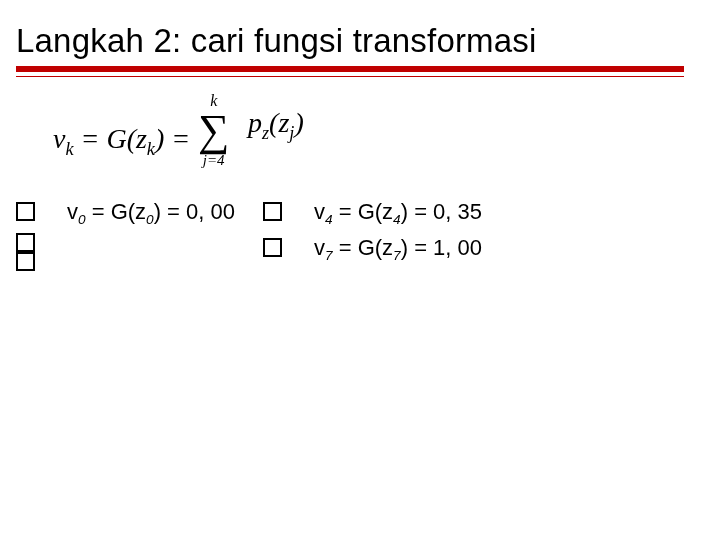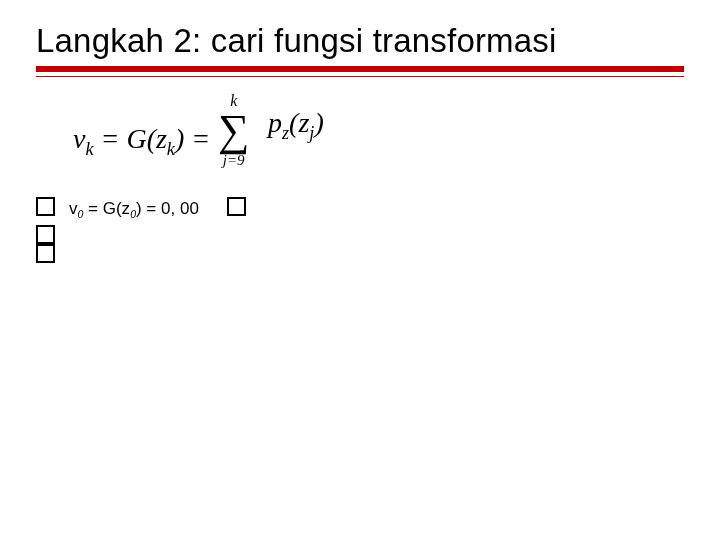--- a/index.html
+++ b/index.html
@@ -4,21 +4,21 @@
 <style>
   html,body{margin:0;padding:0}
   body{
     width:720px;height:540px;
     background:#fff;
     font-family:Verdana, Geneva, sans-serif;
     color:#000;
     box-sizing:border-box;
   }
   .slide{
-    padding:22px 36px 0 36px;
+    padding:22px 36px 0 16px;
   }
   .title{
     font-size:33px;
     font-weight:400;
     letter-spacing:0.2px;
     margin:0 0 6px 0;
   }
   .rule{
     height:6px;
     background:#c00000;
@@ -60,23 +60,24 @@
   sub{font-size:0.65em; font-style:italic;}
   .columns{
     display:flex;
     gap:28px;
     margin-top:6px;
   }
   .col{flex:0 0 auto;}
   .item{
     display:flex;
     align-items:baseline;
-    font-size:17px;
+    font-size:22px;
     line-height:1.55;
     white-space:nowrap;
+    gap:18px;
   }
   .bullet{
     width:15px;height:15px;
     border:2px solid #000;
     margin-right:14px;
     flex:0 0 auto;
     position:relative;
     top:2px;
   }
   .eq sub{font-size:0.62em;}
@@ -90,21 +91,21 @@
   <div class="rule-thin"></div>
 
   <div class="formula">
     <span class="lhs">
       <span>v</span><sub>k</sub>
       <span> = G(z</span><sub>k</sub><span>) = </span>
     </span>
     <span class="sigma">
       <div class="top">k</div>
       <div class="sym">∑</div>
-      <div class="bot">j=9</div>
+      <div class="bot">j=4</div>
     </span>
     <span class="rhs">
       <span>p</span><sub>z</sub><span>(z</span><sub>j</sub><span>)</span>
     </span>
   </div>
 
   <div class="columns">
     <div class="col" id="col-left">
         <div class="item">
           <span class="bullet"></span>
@@ -113,16 +114,21 @@
         <div class="item">
           <span class="bullet"></span>
         </div>
         <div class="item">
           <span class="bullet"></span>
         </div>
       </div>
     <div class="col" id="col-right">
         <div class="item">
           <span class="bullet"></span>
+          <span class="eq">v<sub>4</sub> = G(z<sub>4</sub>) = 0, 35</span>
+        </div>
+        <div class="item">
+          <span class="bullet"></span>
+          <span class="eq">v<sub>7</sub> = G(z<sub>7</sub>) = 1, 00</span>
         </div>
       </div>
   </div>
 </div>
 
 </body></html>

